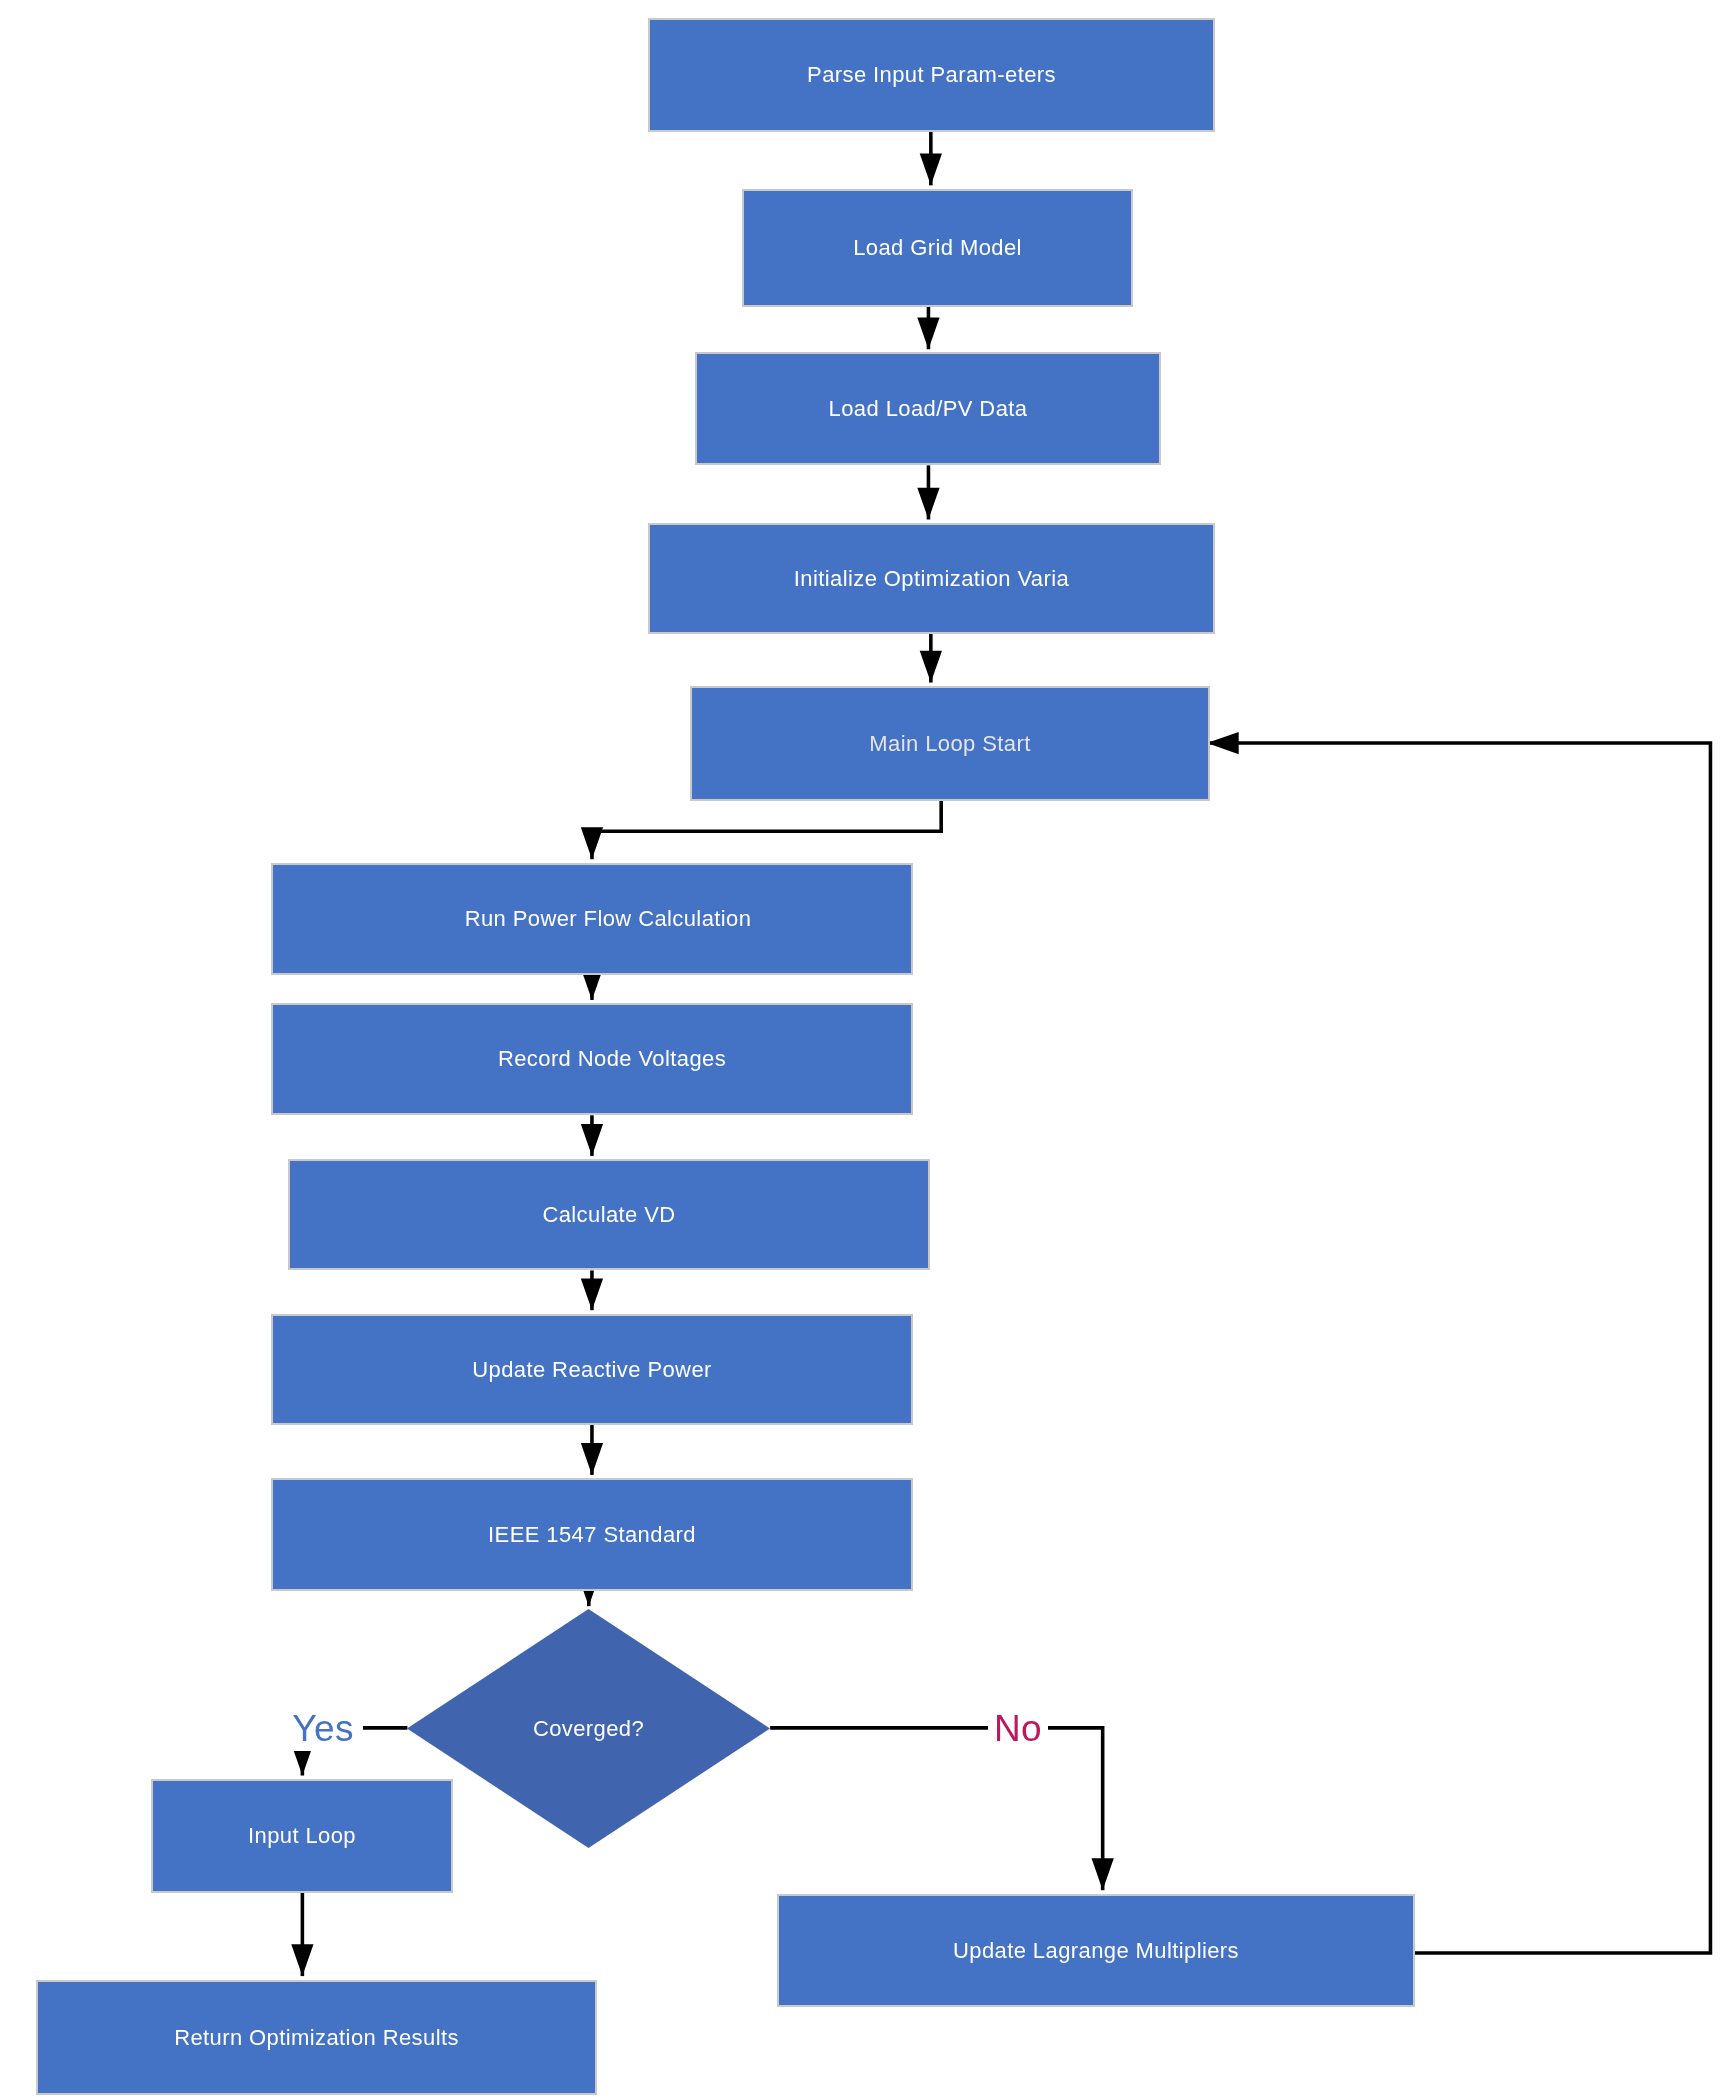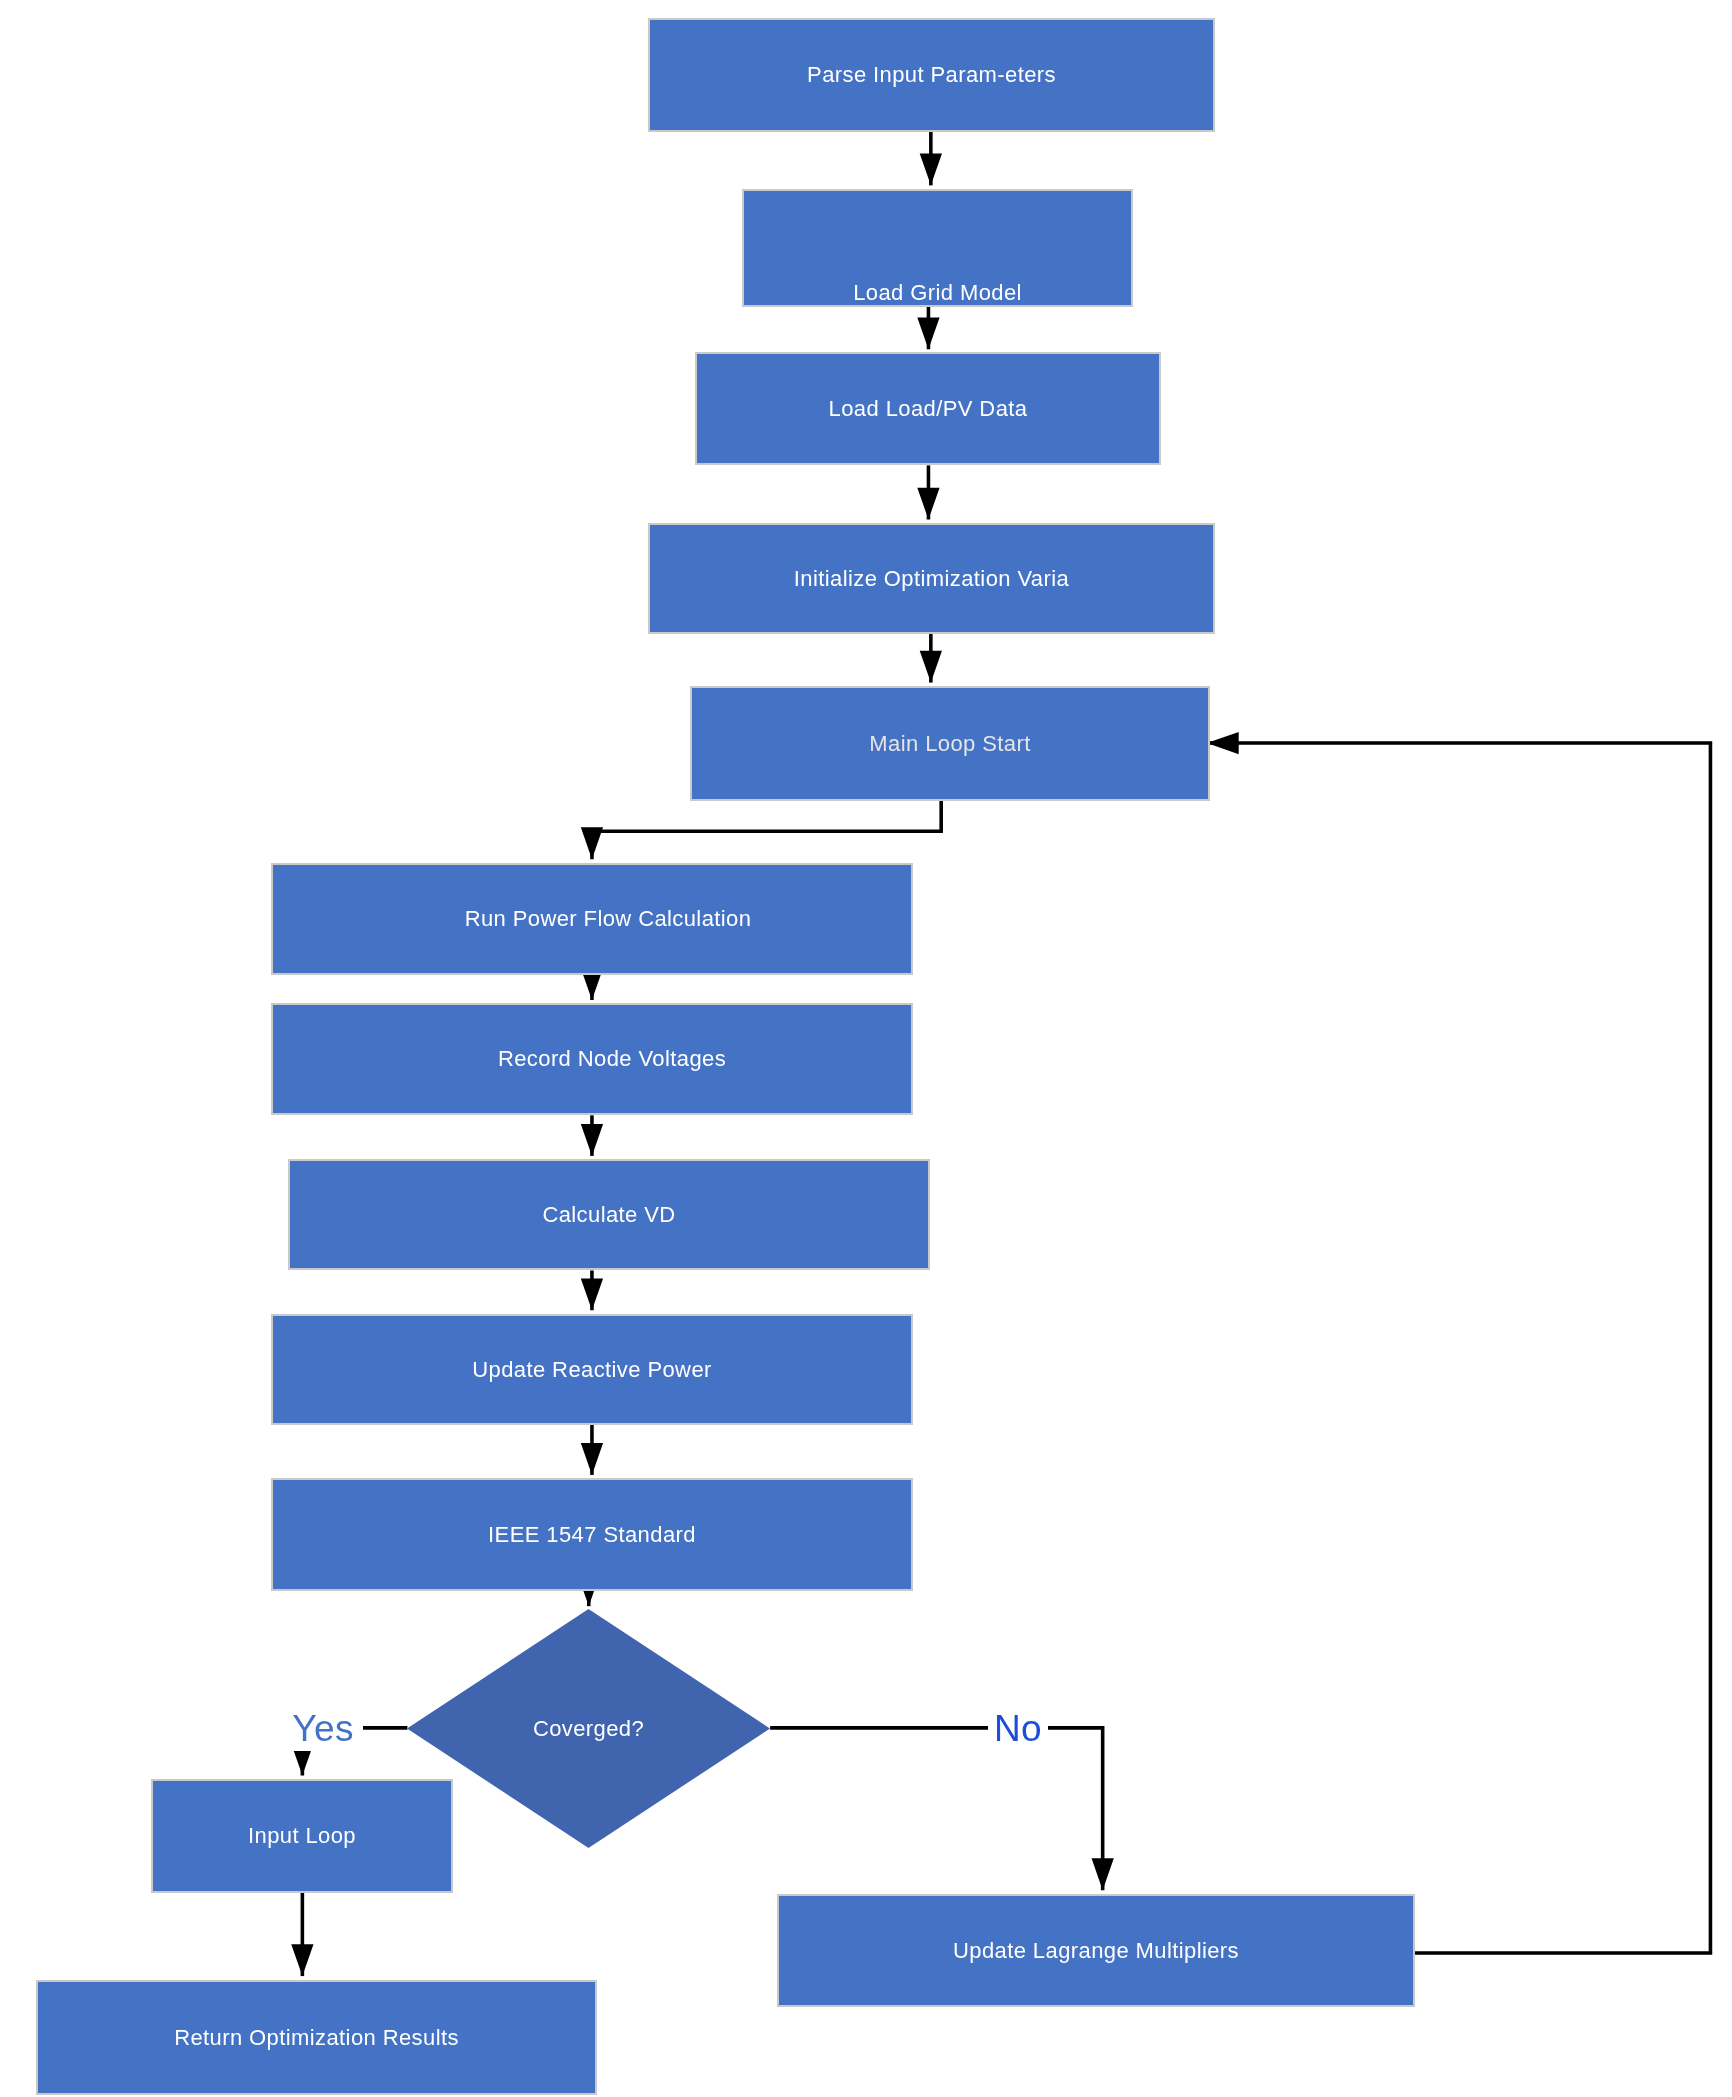--- a/index.html
+++ b/index.html
@@ -68,21 +68,21 @@
         <polyline points="512,2172 380,2172 380,2232" fill="none" stroke="#000000" stroke-width="4.5" marker-end="url(#arrowhead)"></polyline>
         <polyline points="380,2379 380,2484" fill="none" stroke="#000000" stroke-width="4.5" marker-end="url(#arrowhead)"></polyline>
         <polyline points="968,2172 1386,2172 1386,2376" fill="none" stroke="#000000" stroke-width="4.5" marker-end="url(#arrowhead)"></polyline>
         <polyline points="1778,2455 2150,2455 2150,934 1517,934" fill="none" stroke="#000000" stroke-width="4.5" marker-end="url(#arrowhead)"></polyline>
       </g>
   </svg>
 
 <div class="node" style="left: 648px; top: 17.5px; width: 567px; height: 114px; background: rgb(68, 114, 196); color: rgb(255, 255, 255);">
       <span>Parse Input Param-eters</span>
     </div>
-    <div class="node" style="left: 742px; top: 189px; width: 391px; height: 118px; background: rgb(68, 114, 196); color: rgb(255, 255, 255); align-items: flex-end;">
+    <div class="node" style="left: 742px; top: 189px; width: 391px; height: 118px; background: rgb(68, 114, 196); color: rgb(255, 255, 255);">
       <span>Load Grid Model</span>
     </div>
     <div class="node" style="left: 695px; top: 352px; width: 466px; height: 113px; background: rgb(68, 114, 196); color: rgb(255, 255, 255);">
       <span>Load Load/PV Data</span>
     </div>
     <div class="node" style="left: 648px; top: 523px; width: 567px; height: 111px; background: rgb(68, 114, 196); color: rgb(255, 255, 255);">
       <span>Initialize Optimization Varia</span>
     </div>
     <div class="node" style="left: 690px; top: 686px; width: 520px; height: 115px; background: rgb(68, 114, 196); color: #e5e5e5;">
       <span>Main Loop Start</span>
@@ -108,15 +108,15 @@
     <div class="node" style="left: 151px; top: 1779px; width: 302px; height: 114px; background: rgb(68, 114, 196); color: rgb(255, 255, 255);">
       <span>Input Loop</span>
     </div>
     <div class="node" style="left: 36px; top: 1980px; width: 561px; height: 115px; background: rgb(68, 114, 196); color: rgb(255, 255, 255);">
       <span>Return Optimization Results</span>
     </div>
     <div class="node" style="left: 777px; top: 1894px; width: 638px; height: 113px; background: rgb(68, 114, 196); color: rgb(255, 255, 255);">
       <span>Update Lagrange Multipliers</span>
     </div>
     <div class="branch-label" style="left: 283px; top: 1706px; width: 80px; height: 45px; color: rgb(68, 114, 196);">Yes</div>
-    <div class="branch-label" style="left: 988px; top: 1706px; width: 60px; height: 45px; color: #1d4ed8;">No</div>
+    <div class="branch-label" style="left: 988px; top: 1706px; width: 60px; height: 45px; color: #be185d;">No</div>
   </div>
 
 
 </body></html>

